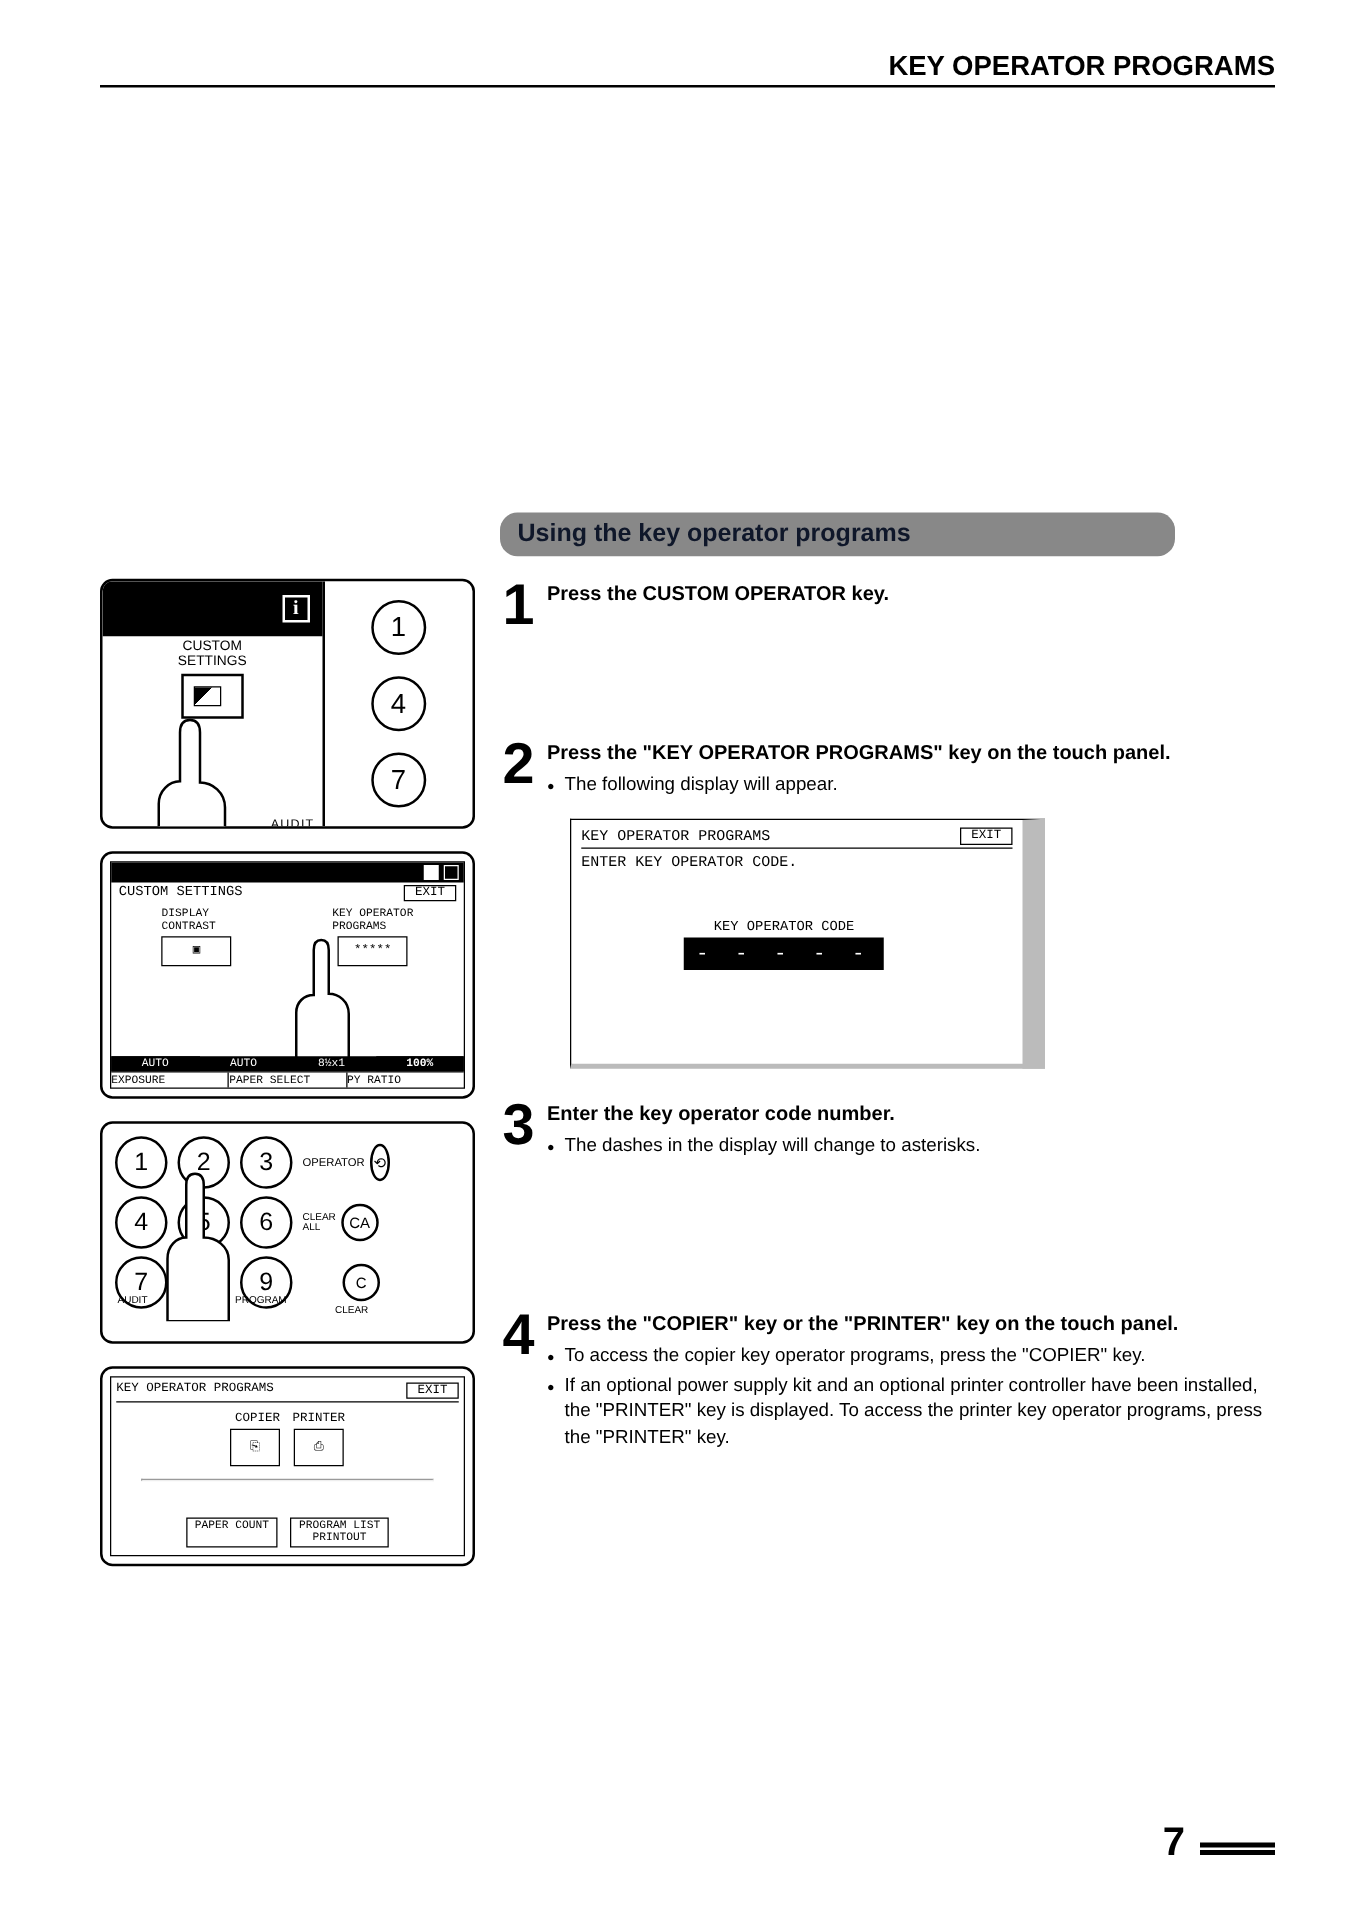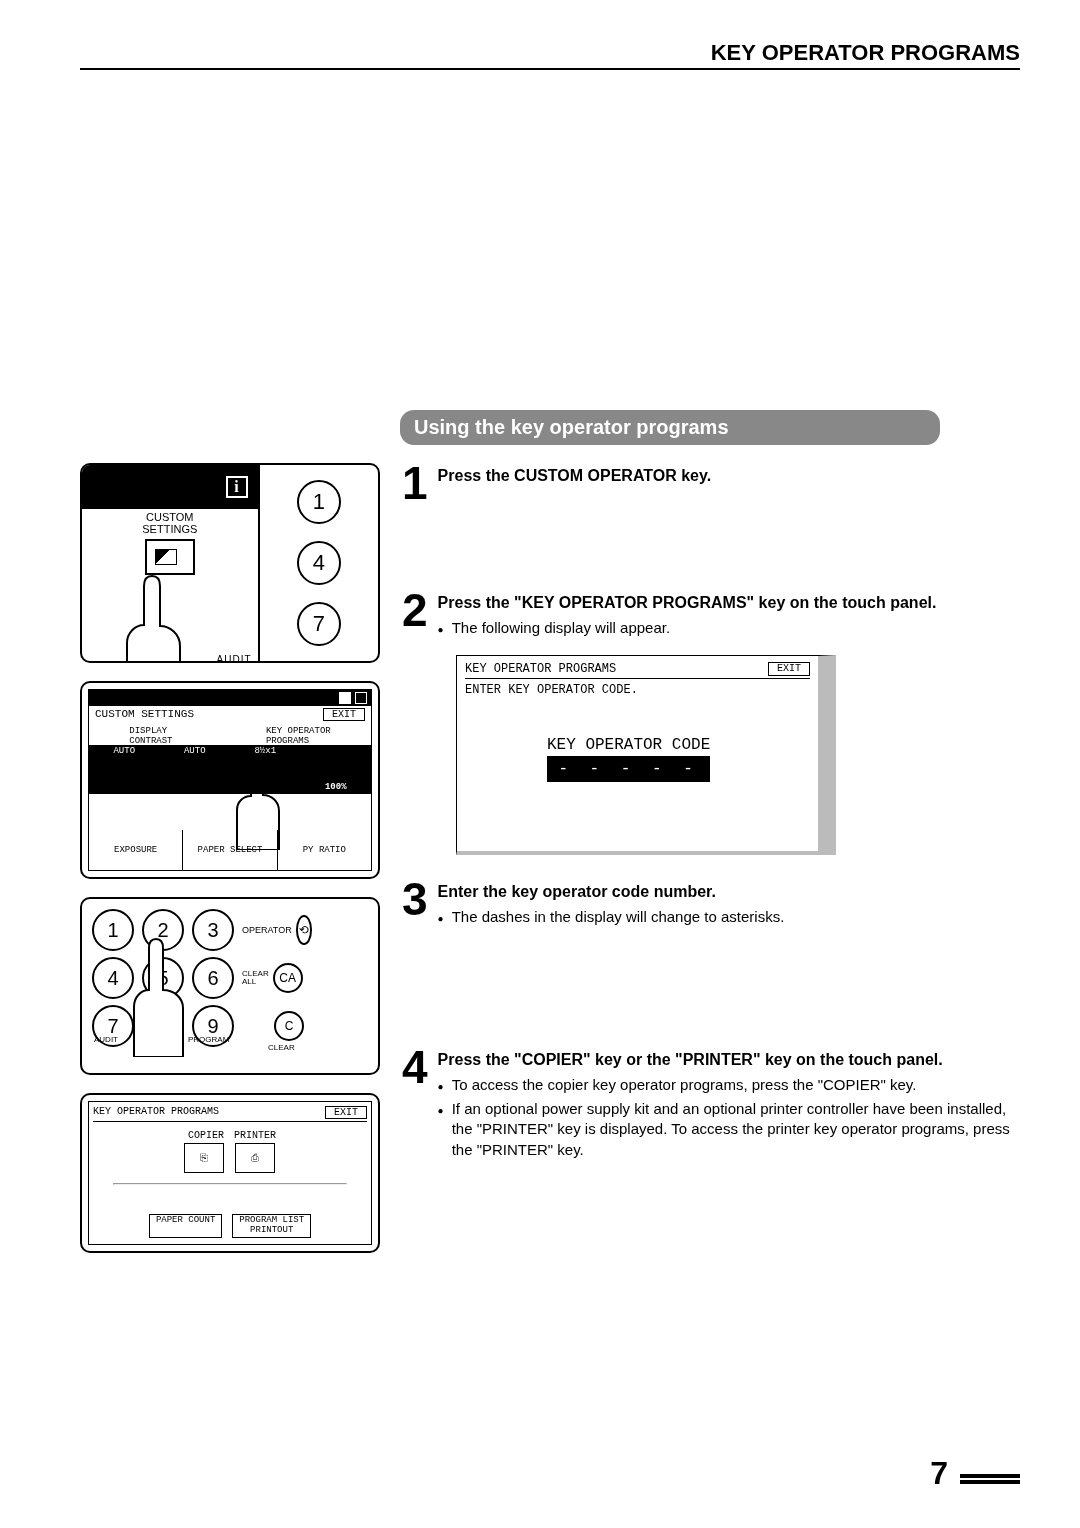--- a/index.html
+++ b/index.html
@@ -19,21 +19,21 @@
   .header-line {
     border-bottom: 2px solid #000;
     margin-bottom: 4px;
     font-weight: bold;
     font-size: 22px;
     text-align: right;
     padding-bottom: 2px;
   }
   .section-bar {
     background: #888;
-    color: #ffffff;
+    color: #0f172a;
     font-weight: bold;
     font-size: 20px;
     padding: 6px 14px;
     border-radius: 14px;
     margin-top: 340px;
     margin-bottom: 18px;
     margin-left: 320px;
     width: 540px;
   }
   .content-area {
@@ -76,23 +76,23 @@
   .illus2 .toprow { display:flex; justify-content:flex-end; background:#000; height:16px; padding:2px 4px; gap:4px;}
   .illus2 .toprow .ci { width:12px; height:12px; background:#fff;}
   .illus2 .titlerow { display:flex; justify-content:space-between; padding:2px 6px; font-family:"Courier New",monospace; font-size:11px;}
   .exit-btn { border:1px solid #000; padding:0 8px; font-size:10px; background:#fff;}
   .illus2 .midrow { display:flex; justify-content:space-around; margin-top:4px;}
   .illus2 .col { font-family:"Courier New",monospace; font-size:9px; line-height:1.1;}
   .illus2 .col .box { width:56px; height:24px; border:1px solid #000; margin:2px auto 0; display:flex; align-items:center; justify-content:center; font-size:10px;}
   .illus2 .bot { position:absolute; bottom:0; left:0; right:0;}
   .illus2 .bot .brow { display:flex; background:#000; color:#fff; font-size:9px; font-family:"Courier New",monospace;}
   .illus2 .bot .brow span { flex:1; text-align:center; padding:1px 0;}
-  .illus2 .bot .brow .pct { background:#000; color:#fff; font-weight:bold;margin-top:36px;}
+  .illus2 .bot .brow .pct { background:#000; color:#fff; font-weight:bold;}
   .illus2 .bot .lrow { display:flex; font-size:9px; font-family:"Courier New",monospace; border-top:1px solid #000;}
-  .illus2 .bot .lrow span { flex:1; text-align:center; padding:15px 0; border-right:1px solid #000;margin-top:36px;}
+  .illus2 .bot .lrow span { flex:1; text-align:left; padding:1px 0; border-right:1px solid #000;}
   .illus2 .bot .lrow span:last-child{border-right:none;}
   .illus2 .hand { position:absolute; left:140px; top:60px; width:60px; height:100px;}
 
   
   .illus3 { height: 178px; padding:10px; }
   .illus3 .kgrid { display:grid; grid-template-columns: 42px 42px 42px 70px; grid-auto-rows:42px; gap:6px 8px; position:relative;}
   .illus3 .knum { border:2.5px solid #000; border-radius:50%; display:flex; align-items:center; justify-content:center; font-size:20px; background:#fff;}
   .illus3 .side { font-size:9px; display:flex; align-items:center; justify-content:flex-start; gap:4px;}
   .illus3 .side .cir { width:30px; height:30px; border:2px solid #000; border-radius:50%; display:flex; align-items:center; justify-content:center; font-size:12px;}
   .illus3 .lbl { font-size:8px; position:absolute;}
@@ -127,21 +127,21 @@
     border-right: 18px solid #bbb;
     border-bottom: 4px solid #bbb;
     font-family:"Courier New",monospace;
     font-size:12px;
     padding:6px 8px;
     position:relative;
   }
   .scr-inset .t1 { display:flex; justify-content:space-between; border-bottom:1px solid #000; padding-bottom:2px;}
   .scr-inset .t2 { margin-top:4px;}
   .scr-inset .codebox { position:absolute; left:90px; top:80px; text-align:center;}
-  .scr-inset .codebox .cl { font-size:16px;}
+  .scr-inset .codebox .cl { font-size:11px;}
   .scr-inset .codebox .cd { background:#000; color:#fff; padding:4px 10px; font-size:16px; letter-spacing:6px; margin-top:2px;}
 
   .page-num {
     position:absolute;
     bottom:36px;
     right:60px;
     font-size:32px;
     font-weight:bold;
   }
   .page-num::after{

